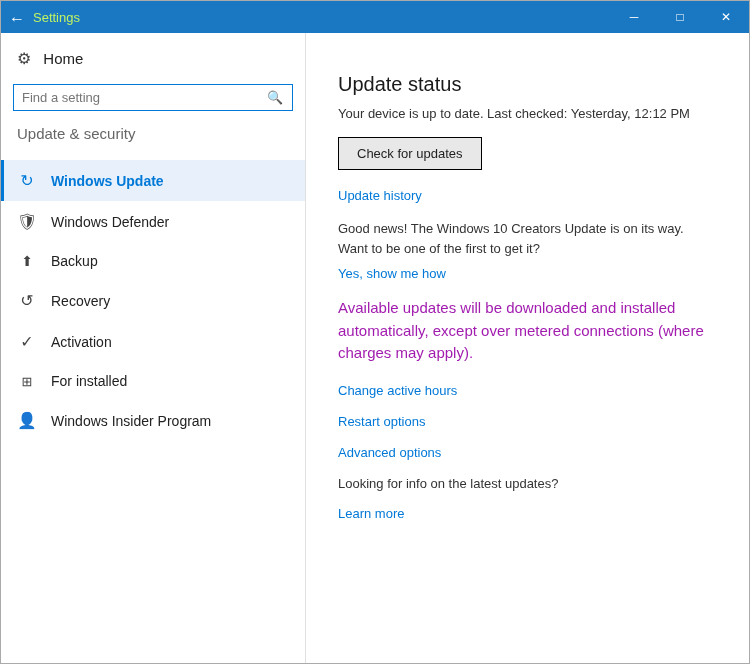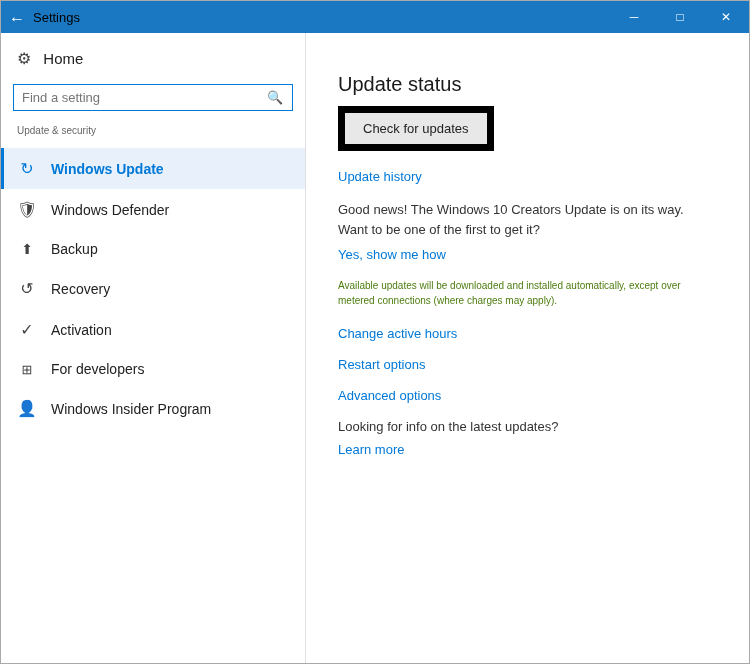--- a/index.html
+++ b/index.html
@@ -34,21 +34,21 @@
       gap: 8px;
     }
     .titlebar-back {
       color: white;
       font-size: 16px;
       cursor: pointer;
       display: flex;
       align-items: center;
     }
     .titlebar-title {
-      color: #000000;
+      color: #bef264;
       font-size: 13px;
       font-weight: 400;
     }
     .titlebar-watermark {
       color: white;
       font-size: 15px;
       font-weight: bold;
       position: absolute;
       left: 50%;
       transform: translateX(-50%);
@@ -113,22 +113,22 @@
       font-size: 13px;
       color: #333;
       background: transparent;
     }
     .search-icon {
       padding: 4px 8px;
       color: #666;
       font-size: 13px;
     }
     .sidebar-section-label {
-      padding: 6px 16px 12px 16px;
-      font-size: 10px;
+      padding: 6px 16px 18px 16px;
+      font-size: 15px;
       color: #666;
       font-weight: 400;
     }
     .sidebar-item {
       display: flex;
       align-items: center;
       gap: 14px;
       padding: 11px 16px;
       cursor: pointer;
       position: relative;
@@ -178,21 +178,21 @@
     }
     .status-text {
       font-size: 13px;
       color: #333;
       margin-bottom: 16px;
     }
     .check-updates-btn {
       display: inline-block;
       padding: 8px 18px;
       background: #e8e8e8;
-      border: 7px solid #000000;
+      border: 1px solid #000000;
       font-size: 13px;
       color: #222;
       cursor: pointer;
       margin-bottom: 18px;
     }
     .link {
       color: #0078d7;
       font-size: 13px;
       cursor: pointer;
       margin-bottom: 16px;
@@ -206,29 +206,29 @@
       line-height: 1.5;
     }
     .update-settings-title {
       font-size: 20px;
       font-weight: 300;
       color: #1a1a1a;
       margin-bottom: 12px;
       margin-top: 8px;
     }
     .update-settings-desc {
-      font-size: 10px;
-      color: #4d7c0f;
+      font-size: 15px;
+      color: #a21caf;
       line-height: 1.5;
       margin-bottom: 18px;
     }
     .looking-text {
       font-size: 13px;
       color: #333;
-      margin-bottom: 8px;
+      margin-bottom: 15px;
     }
   </style>
 </head>
 <body>
 
 <div class="window">
 
   <div class="titlebar">
     <div class="titlebar-left">
       <div class="titlebar-back">
@@ -279,31 +279,32 @@
         <span class="sidebar-item-label">Recovery</span>
       </div>
 
       <div class="sidebar-item">
         <span class="sidebar-item-icon">✓</span>
         <span class="sidebar-item-label">Activation</span>
       </div>
 
       <div class="sidebar-item">
         <span class="sidebar-item-icon" style="font-size:13px;">⊞</span>
-        <span class="sidebar-item-label">For developers</span>
+        <span class="sidebar-item-label">For installed</span>
       </div>
 
       <div class="sidebar-item">
         <span class="sidebar-item-icon">👤</span>
         <span class="sidebar-item-label">Windows Insider Program</span>
       </div>
     </div>
 
     <div class="main">
       <h2 class="section-title">Update status</h2>
+      <p class="status-text">Your device is up to date. Last checked: Yesterday, 12:12 PM</p>
       <button class="check-updates-btn">Check for updates</button>
       <a class="link">Update history</a>
       <p class="good-news">Good news! The Windows 10 Creators Update is on its way. Want to be one of the first to get it?</p>
       <a class="link">Yes, show me how</a>
 
       <p class="update-settings-desc">Available updates will be downloaded and installed automatically, except over metered connections (where charges may apply).</p>
       <a class="link">Change active hours</a>
       <a class="link">Restart options</a>
       <a class="link">Advanced options</a>
 

